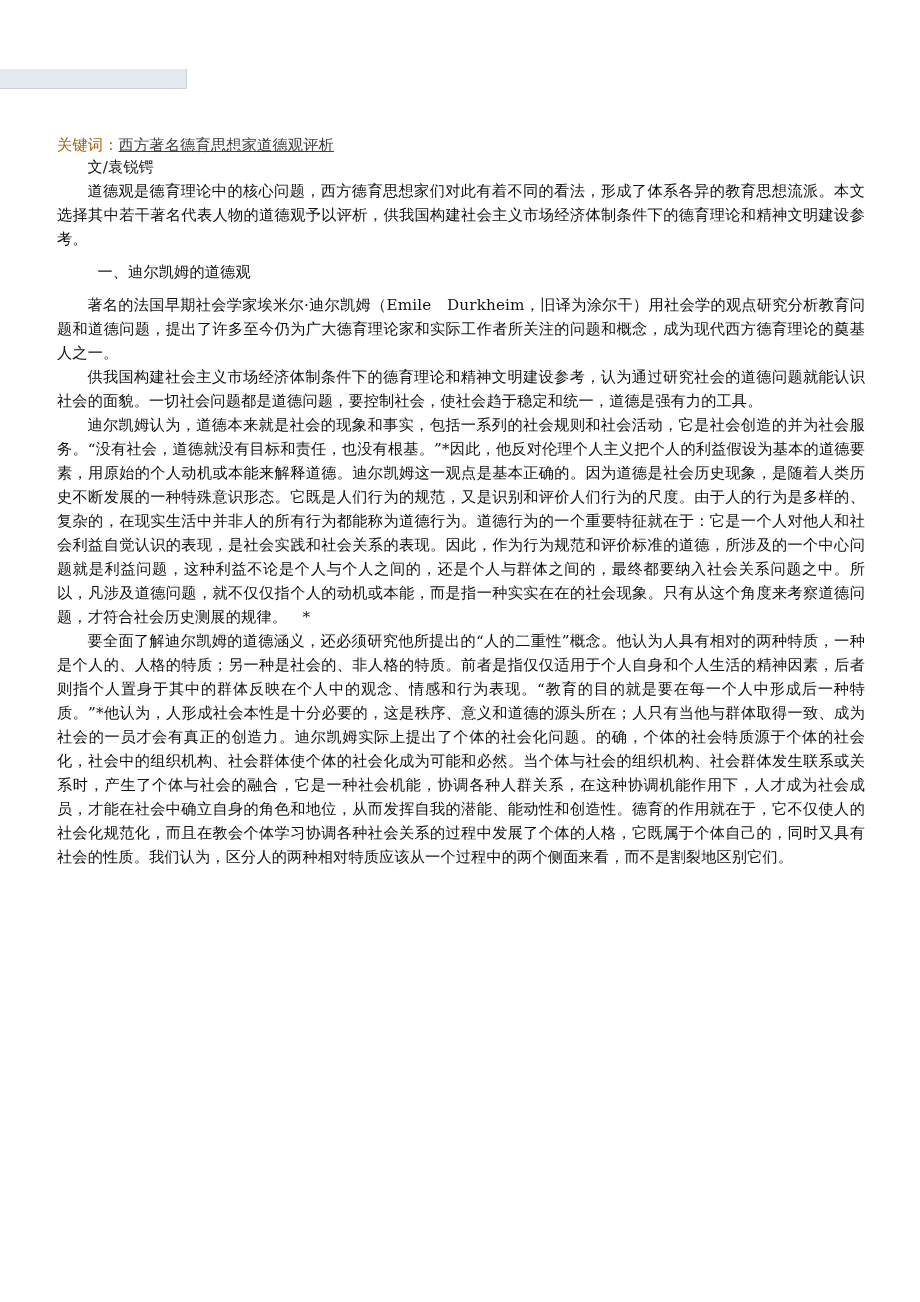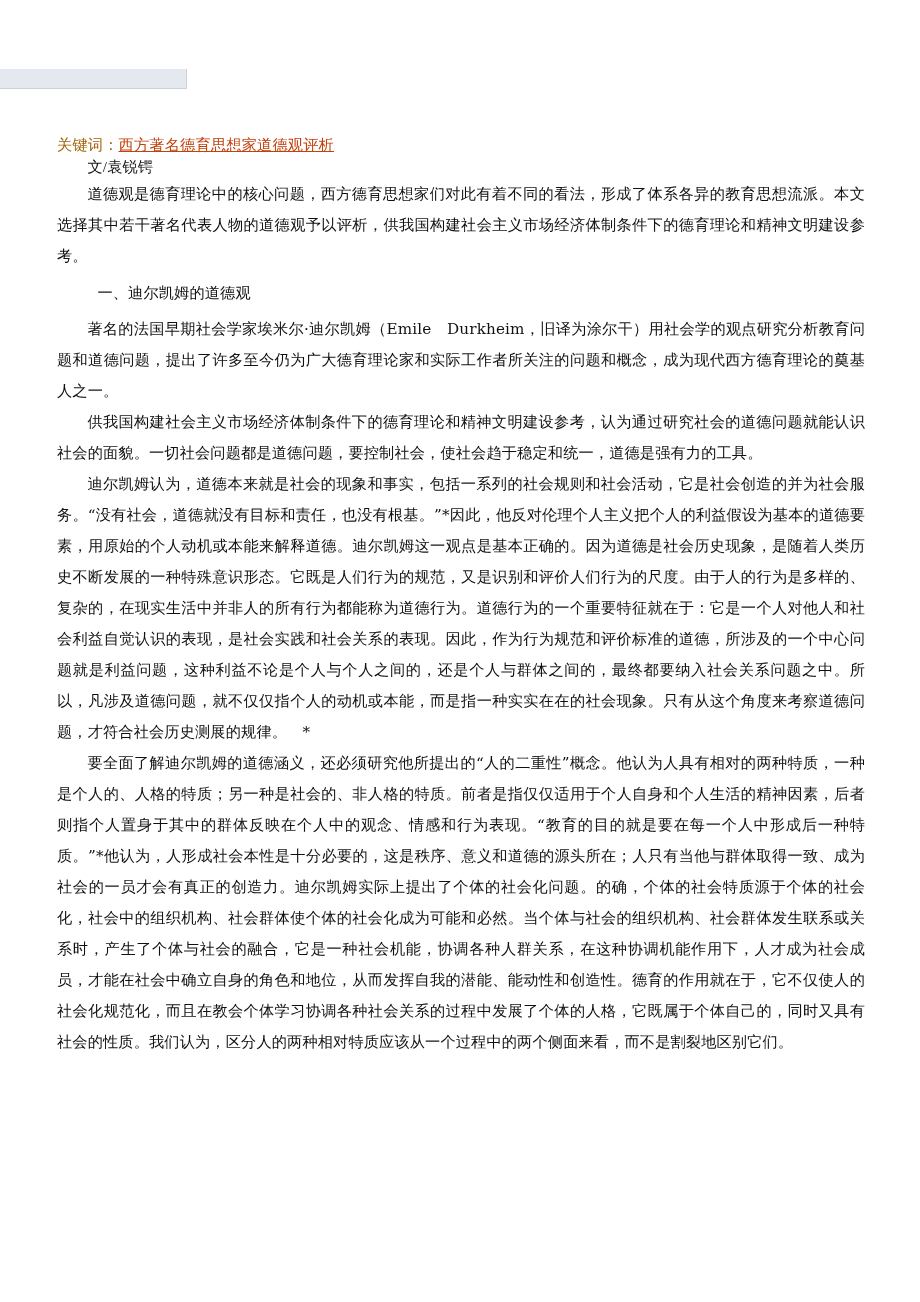--- a/index.html
+++ b/index.html
@@ -47,36 +47,35 @@
   .line-keywords {
     font-size: 15.2px;
     line-height: 22.4px;
     letter-spacing: 0.2px;
     white-space: nowrap;
   }
   .kw-label {
     color: #a16207;
   }
   .kw-link {
-    color: #c2410c;
+    color: #404040;
     text-decoration: underline;
   }
 
   .byline {
     font-size: 15.2px;
     line-height: 22.4px;
     text-indent: 2em;
     letter-spacing: 0.2px;
-    font-family: Liberation Serif, serif;
   }
 
   p.para {
     margin: 0;
     font-size: 15.2px;
-    line-height: 31px;
+    line-height: 24px;
     text-indent: 2em;
     text-align: justify;
     text-justify: inter-ideograph;
     letter-spacing: 0.15px;
     word-break: break-all;
   }
 
   p.heading {
     margin: 10px;
     font-size: 15.2px;

